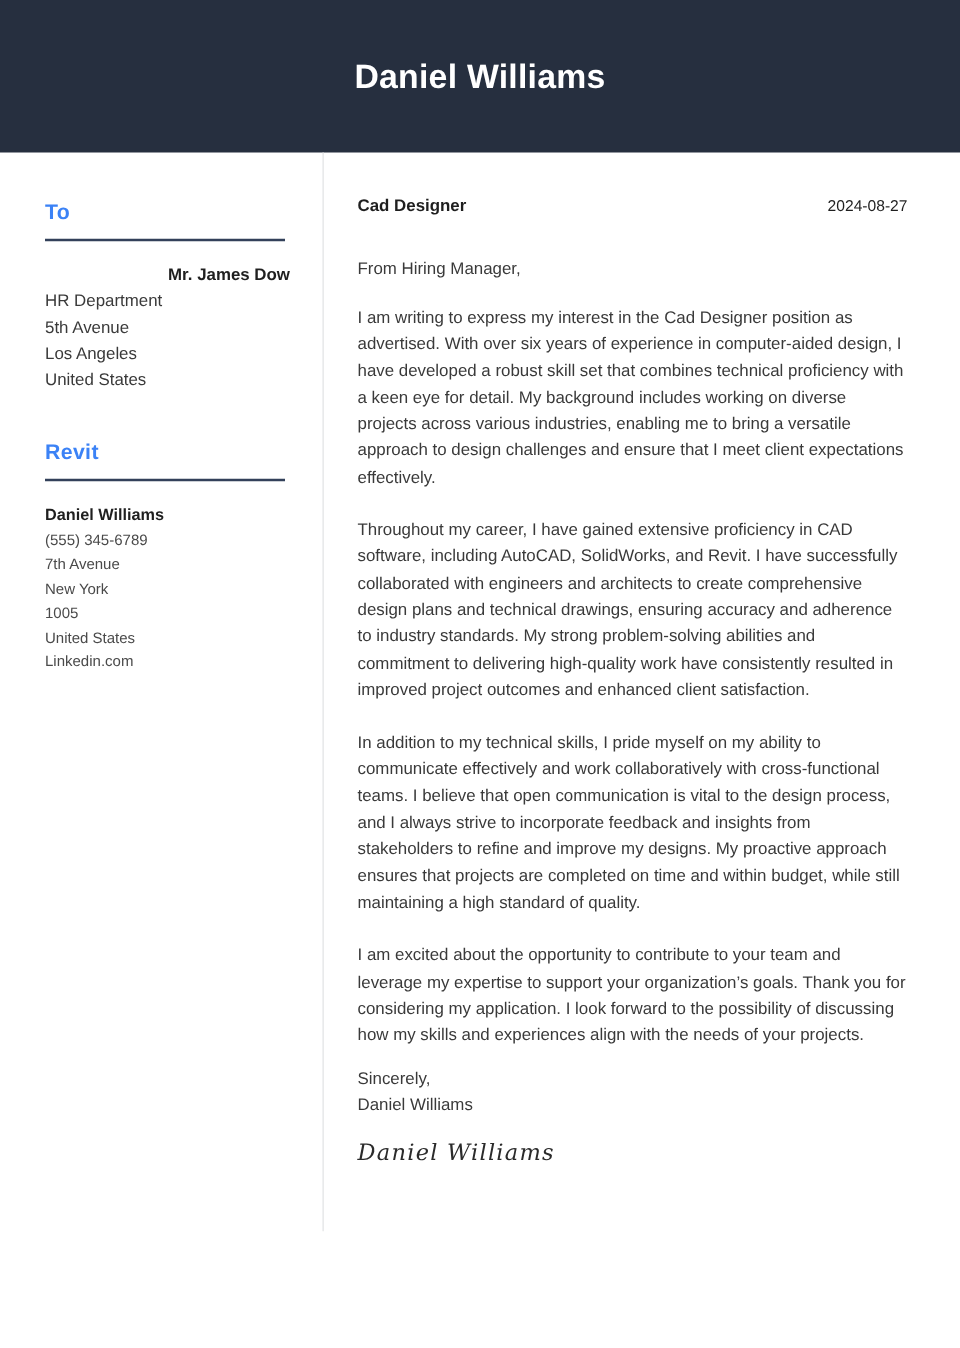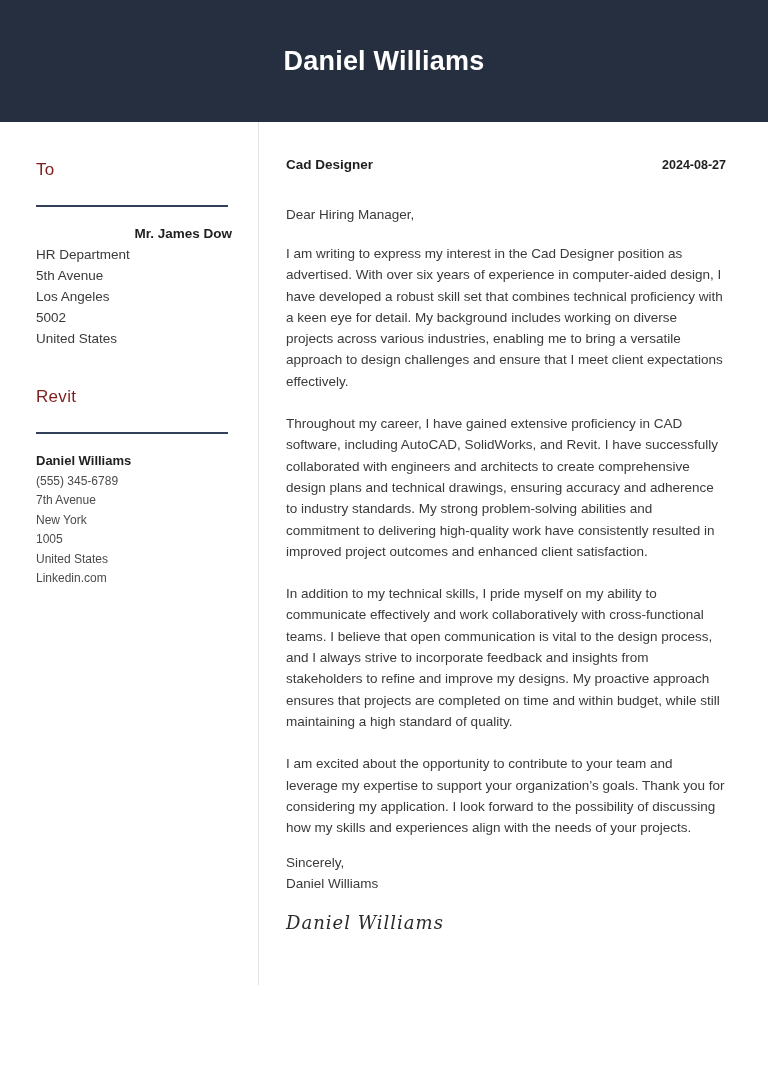--- a/index.html
+++ b/index.html
@@ -66,25 +66,25 @@
     left: 36px;
     top: 0;
     width: 196px;
   }
 
   .side-section {
     margin-bottom: 0;
   }
   .side-heading {
     font-size: 17px;
-    font-weight: normal;
-    color: #7f1d1d;
+    font-weight: bold;
+    color: #3b82f6;
     letter-spacing: 0.3px;
     padding-top: 38px;
-    padding-bottom: 25px;
+    padding-bottom: 11px;
   }
   .side-rule {
     width: 192px;
     height: 2px;
     background: #33405a;
     margin-bottom: 16px;
   }
 
   .side-list {
     list-style: none;
@@ -127,21 +127,21 @@
     padding-top: 35px;
     gap: 41px;
   }
   .letter-role {
     font-size: 13.5px;
     font-weight: bold;
     color: #1f1f1f;
   }
   .letter-date {
     font-size: 12.5px;
-    font-weight: bold;
+    font-weight: normal;
     color: #1f1f1f;
   }
 
   .salutation {
     font-size: 13.5px;
     color: #3a3a3a;
     margin-top: 35px;
   }
 
   .para {
@@ -182,21 +182,20 @@
     <div class="sidebar">
 
       <div class="side-section">
         <div class="side-heading">To</div>
         <div class="side-rule"></div>
         <ul class="side-list to-list">
           <li class="strong">Mr. James Dow</li>
           <li>HR Department</li>
           <li>5th Avenue</li>
           <li>Los Angeles</li>
-          <li>5002</li>
           <li>United States</li>
         </ul>
       </div>
 
       <div class="side-section">
         <div class="side-heading">Revit</div>
         <div class="side-rule"></div>
         <ul class="side-list from-list">
           <li class="strong">Daniel Williams</li>
           <li>(555) 345-6789</li>
@@ -210,21 +209,21 @@
 
     </div>
 
     <div class="letter">
 
       <div class="letter-top">
         <div class="letter-role">Cad Designer</div>
         <div class="letter-date">2024-08-27</div>
       </div>
 
-      <div class="salutation">Dear Hiring Manager,</div>
+      <div class="salutation">From Hiring Manager,</div>
 
       <p class="para">I am writing to express my interest in the Cad Designer position as advertised. With over six years of experience in computer-aided design, I have developed a robust skill set that combines technical proficiency with a keen eye for detail. My background includes working on diverse projects across various industries, enabling me to bring a versatile approach to design challenges and ensure that I meet client expectations effectively.</p>
       <p class="para">Throughout my career, I have gained extensive proficiency in CAD software, including AutoCAD, SolidWorks, and Revit. I have successfully collaborated with engineers and architects to create comprehensive design plans and technical drawings, ensuring accuracy and adherence to industry standards. My strong problem-solving abilities and commitment to delivering high-quality work have consistently resulted in improved project outcomes and enhanced client satisfaction.</p>
       <p class="para">In addition to my technical skills, I pride myself on my ability to communicate effectively and work collaboratively with cross-functional teams. I believe that open communication is vital to the design process, and I always strive to incorporate feedback and insights from stakeholders to refine and improve my designs. My proactive approach ensures that projects are completed on time and within budget, while still maintaining a high standard of quality.</p>
       <p class="para">I am excited about the opportunity to contribute to your team and leverage my expertise to support your organization’s goals. Thank you for considering my application. I look forward to the possibility of discussing how my skills and experiences align with the needs of your projects.</p>
 
       <div class="closing">
         <div>Sincerely,</div>
         <div>Daniel Williams</div>
       </div>

